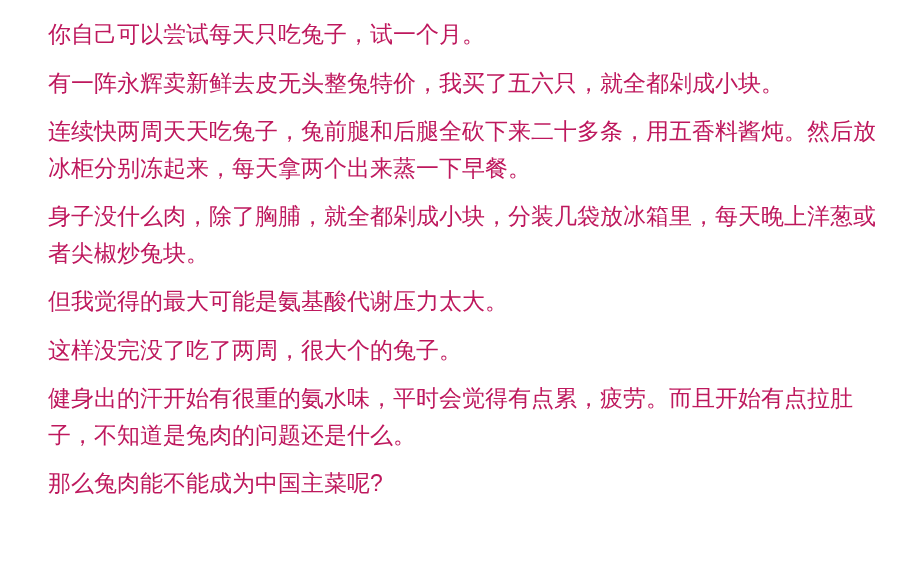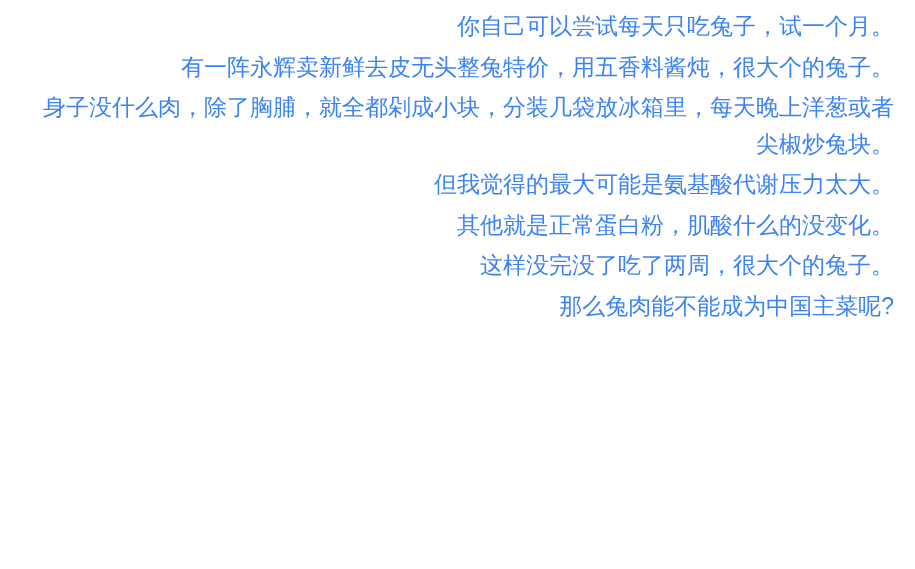--- a/index.html
+++ b/index.html
@@ -12,34 +12,35 @@
     overflow: hidden;
     background: #ffffff;
     font-family: "Liberation Sans", sans-serif;
   }
   .article {
     box-sizing: content-box;
     padding: 4px 0 0 36px;
     width: 862px;
   }
   .article p {
-    margin: 4px;
+    margin: 12px;
     padding: 0;
     font-size: 23px;
     line-height: 36.55px;
-    color: #3b82f6;
-    text-align: right;
+    color: #be185d;
+    text-align: left;
     word-break: break-word;
     font-weight: 400;
   }
 </style>
 </head>
 <body>
 
 <div class="article">
     <p>你自己可以尝试每天只吃兔子，试一个月。</p>
-    <p>有一阵永辉卖新鲜去皮无头整兔特价，用五香料酱炖，很大个的兔子。</p>
+    <p>有一阵永辉卖新鲜去皮无头整兔特价，我买了五六只，就全都剁成小块。</p>
+    <p>连续快两周天天吃兔子，兔前腿和后腿全砍下来二十多条，用五香料酱炖。然后放冰柜分别冻起来，每天拿两个出来蒸一下早餐。</p>
     <p>身子没什么肉，除了胸脯，就全都剁成小块，分装几袋放冰箱里，每天晚上洋葱或者尖椒炒兔块。</p>
     <p>但我觉得的最大可能是氨基酸代谢压力太大。</p>
-    <p>其他就是正常蛋白粉，肌酸什么的没变化。</p>
     <p>这样没完没了吃了两周，很大个的兔子。</p>
+    <p>健身出的汗开始有很重的氨水味，平时会觉得有点累，疲劳。而且开始有点拉肚子，不知道是兔肉的问题还是什么。</p>
     <p>那么兔肉能不能成为中国主菜呢?</p>
   </div>
 
 </body></html>

